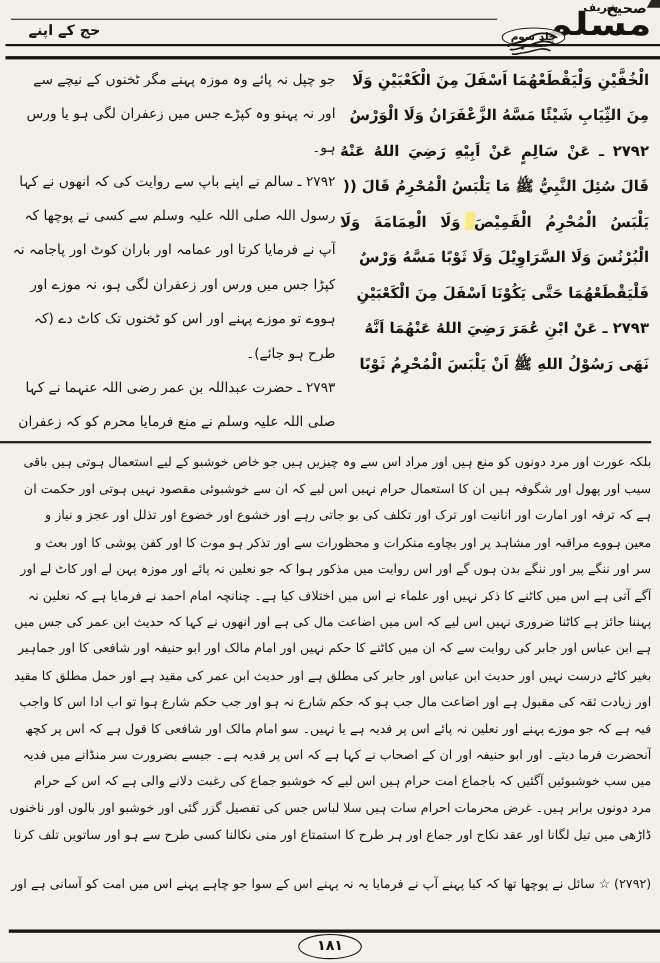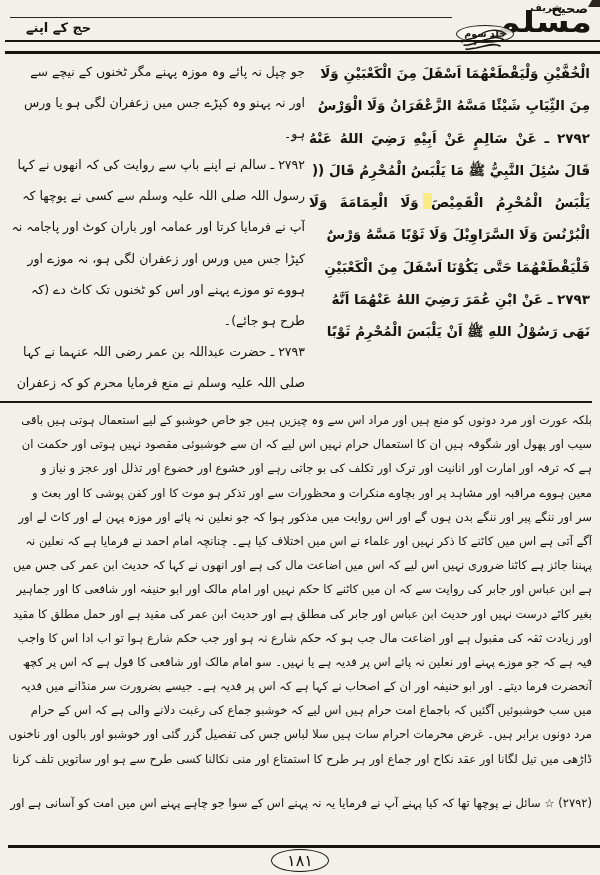--- a/index.html
+++ b/index.html
@@ -43,21 +43,21 @@
   .cline { height:24.2px; overflow:hidden; text-align:right; text-align-last:justify; }
   .footnote { position:absolute; top:790px; left:8px; right:8px; direction:rtl; font-size:11.5px; line-height:26px; }
   .fline { height:26px; overflow:hidden; text-align:right; text-align-last:justify; }
   .fline.short { text-align-last:right; }
   
   .foot-rule { position:absolute; top:845px; left:8px; right:0; height:2.5px; background:#17140f; }
   .page-number-oval {
     position:absolute; top:849px; left:50%; transform:translateX(-50%);
     width:56px; height:21px; border:1.8px solid #17140f; border-radius:50%;
     display:flex; align-items:center; justify-content:center;
-    font-size:16px; font-weight:normal; background:rgba(244,242,236,.9);
+    font-size:13px; font-weight:bold; background:rgba(244,242,236,.9);
   }
 </style>
 </head>
 <body>
 
 <div class="page">
 
   <div class="corner-smudge"></div>
   <div class="hdr-thin-rule"></div>
   <div class="section-label">حج کے اپنے</div>

